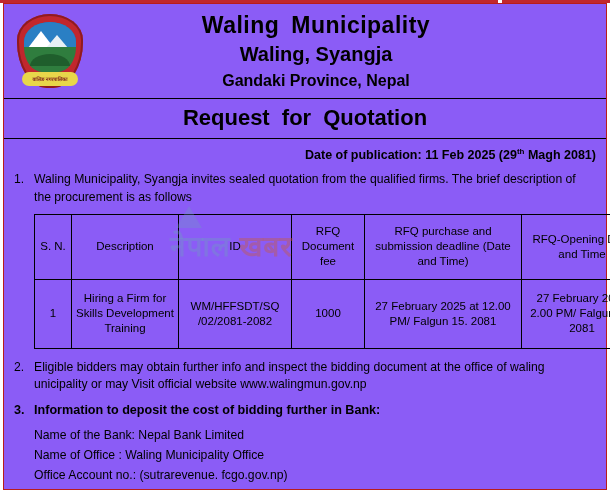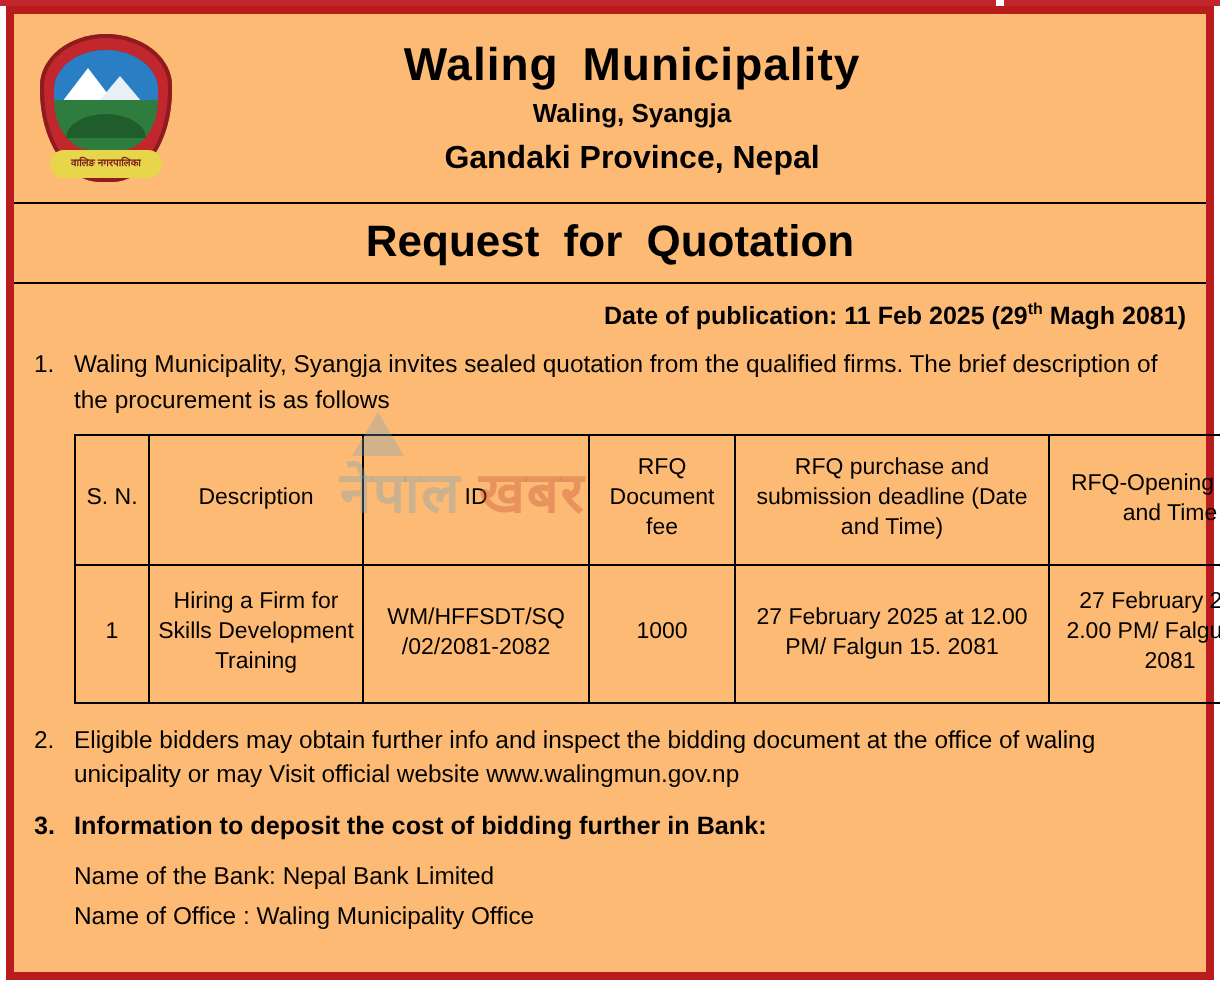--- a/index.html
+++ b/index.html
@@ -37,23 +37,23 @@
     width: 108px;
     height: 3px;
     background: #c1272d;
   }
   .outer {
     position: absolute;
     top: 3px;
     left: 3px;
     right: 3px;
     bottom: 2px;
-    border: 4px solid #b91c1c;
+    border: 1px solid #b91c1c;
     box-sizing: border-box;
-    background: #fdba74;
+    background: #8b5cf6;
   }
 
   
   .header {
     display: flex;
     align-items: stretch;
     border-bottom: 1px solid #000;
     height: 94px;
   }
   .emblem-cell {
@@ -78,21 +78,21 @@
     text-align: center;
   }
   .title-main {
     font-size: 23px;
     font-weight: bold;
     letter-spacing: 0.5px;
     line-height: 1.15;
     word-spacing: 5px;
   }
   .title-sub1 {
-    font-size: 13px;
+    font-size: 20px;
     font-weight: bold;
     margin-top: 5px;
     line-height: 1.15;
     text-align: right;
   }
   .title-sub2 {
     font-size: 16px;
     font-weight: bold;
     margin-top: 6px;
     line-height: 1.15;
@@ -361,20 +361,21 @@
       </div>
 
       <div class="clause bold">
         <div class="num">3.</div>
         <div class="txt">Information to deposit the cost of bidding further in Bank:</div>
       </div>
 
       <div class="bank-lines">
         <div>Name of the Bank: Nepal Bank Limited</div>
         <div>Name of Office : Waling Municipality Office</div>
+        <div>Office Account no.: (sutrarevenue. fcgo.gov.np)</div>
       </div>
 
     </div>
   </div>
 
   <div class="watermark-tri"></div>
   <div class="watermark">
     <span>नेपाल</span>
     <span class="wm-red">खबर</span>
   </div>

